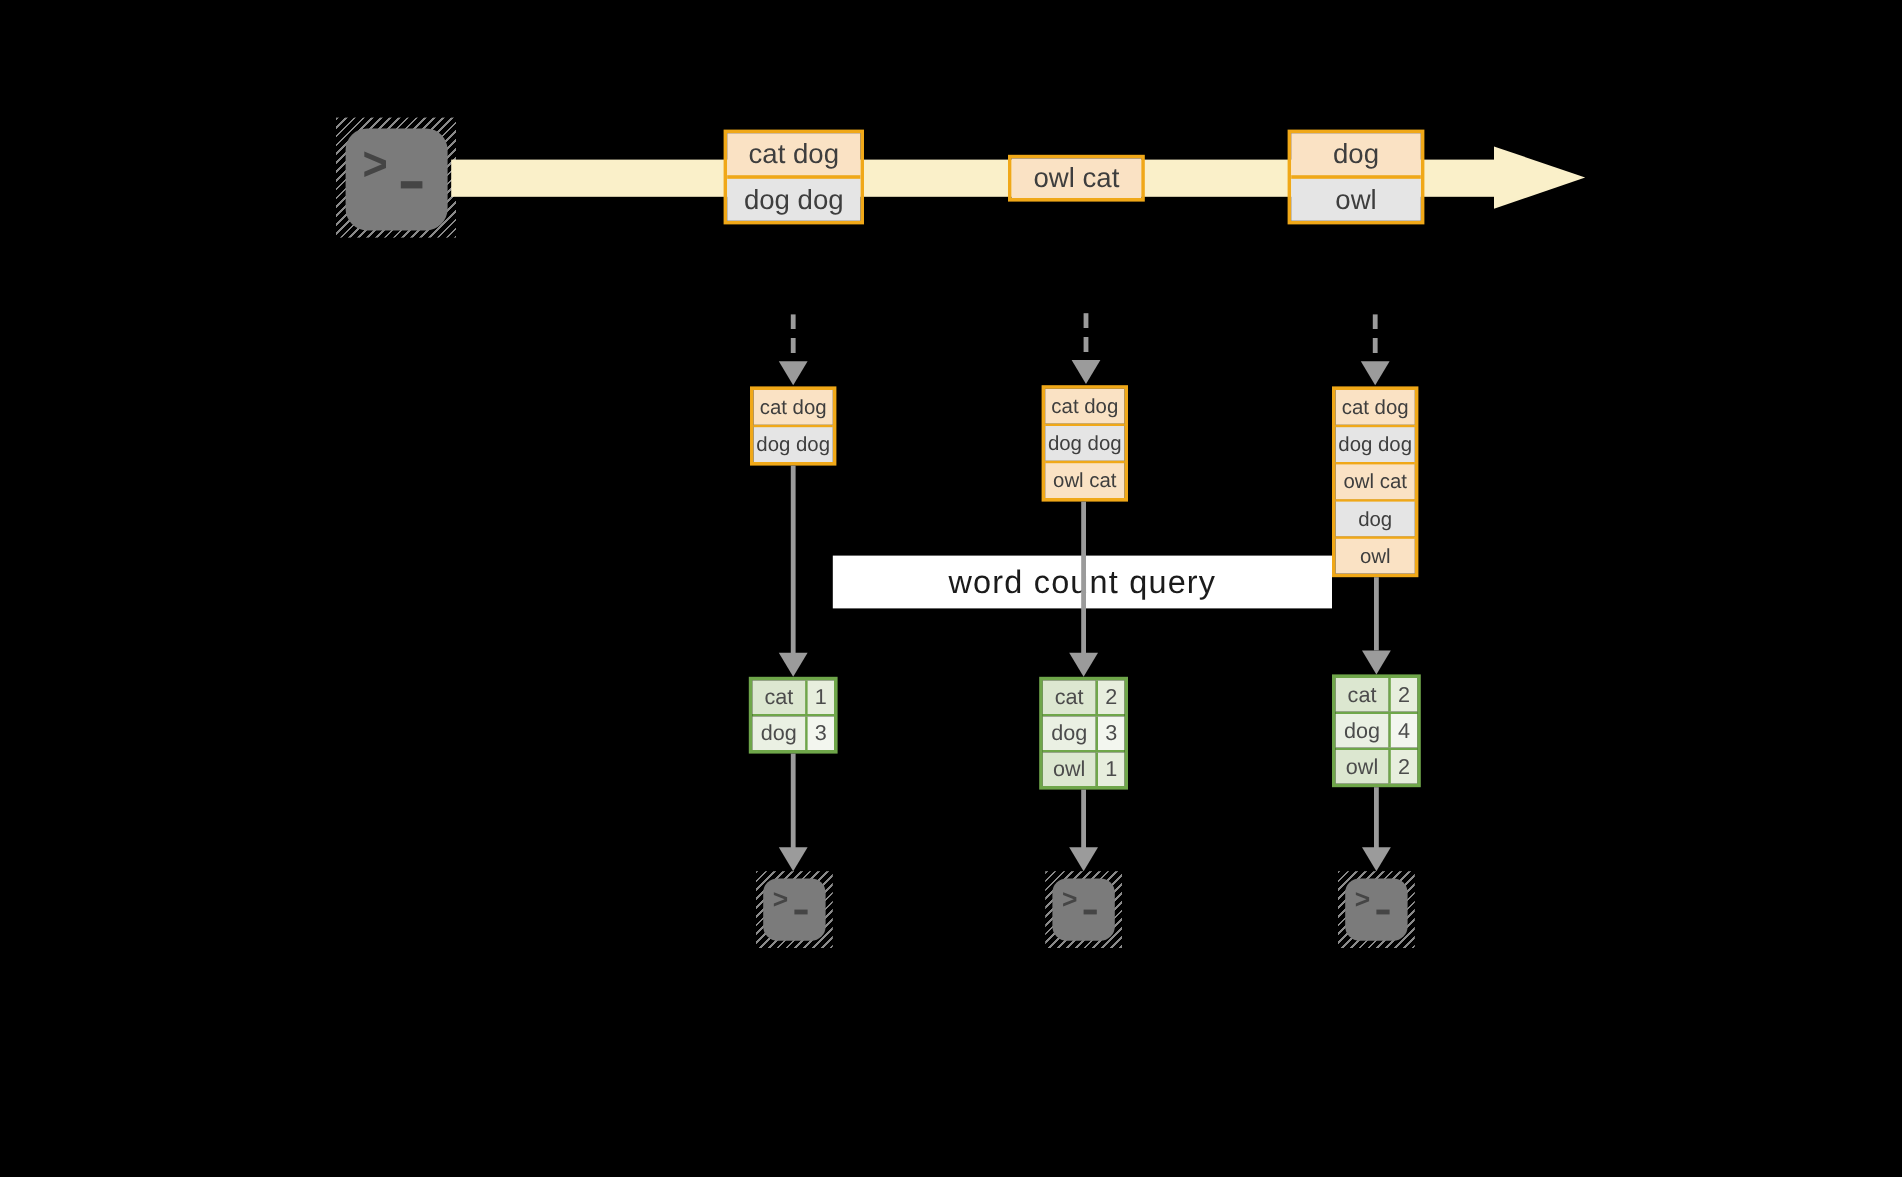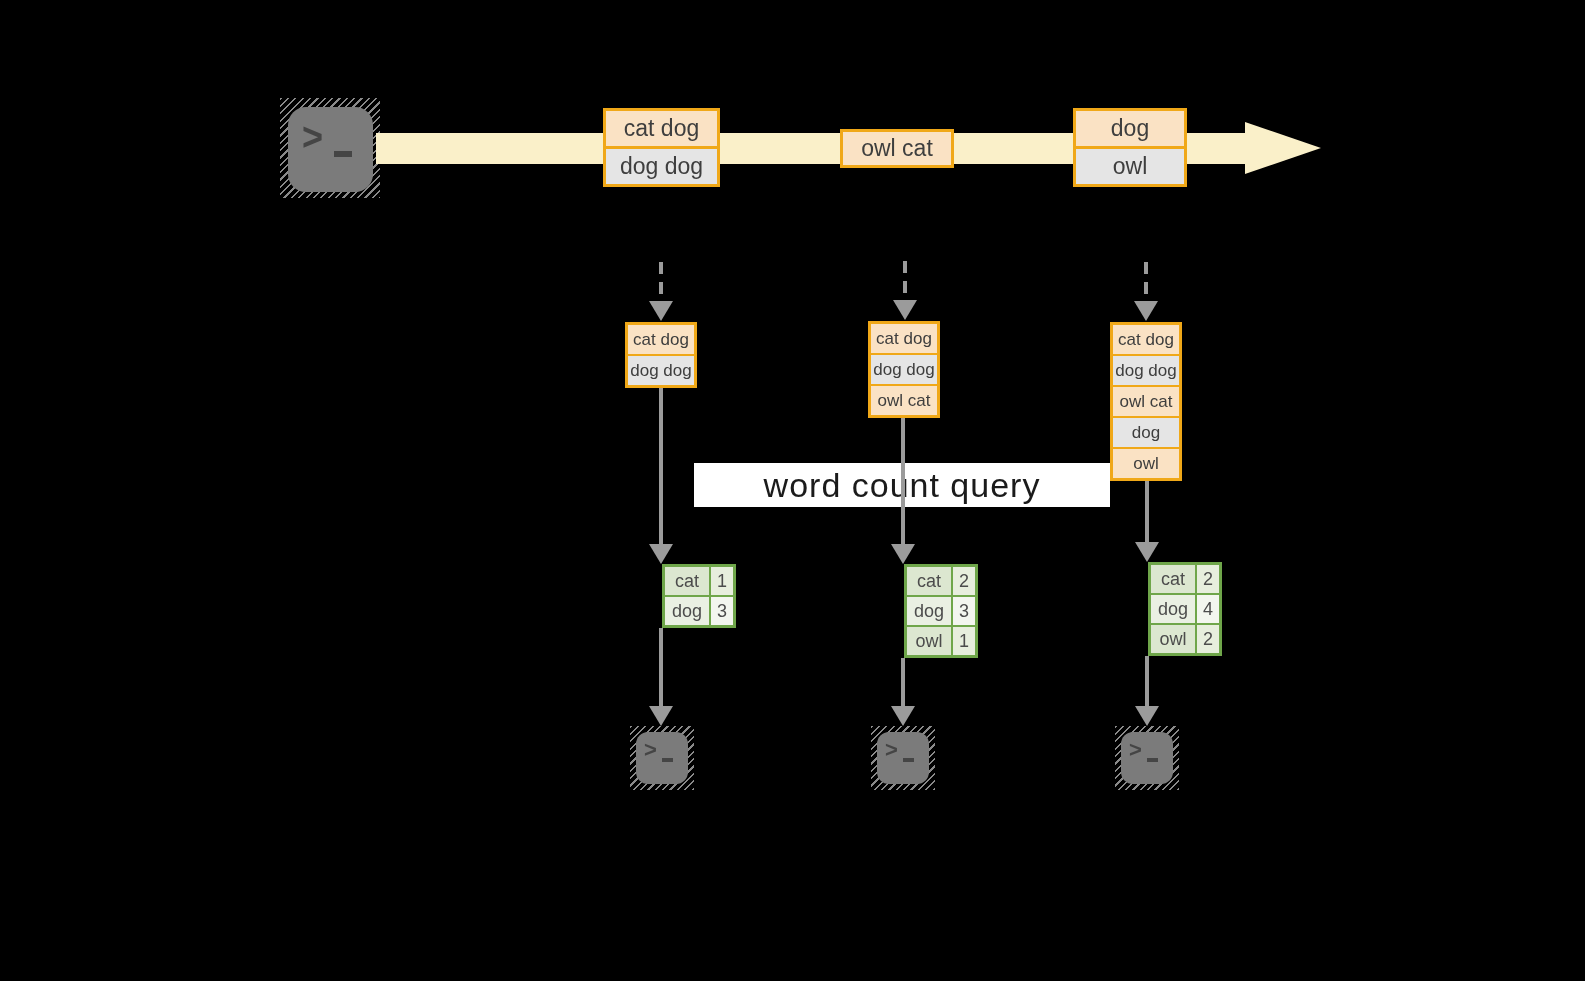--- a/index.html
+++ b/index.html
@@ -38,24 +38,24 @@
   .o-light{background:#e5e5e5;}
 
   
   .vline{width:4px;background:#9B9B9B;z-index:3;}
   .vdash{width:4px;background:repeating-linear-gradient(to bottom,#9B9B9B 0 12px,transparent 12px 20px);}
   .ahead{width:0;height:0;border-left:12px solid transparent;border-right:12px solid transparent;
          border-top:20px solid #9B9B9B;z-index:3;}
 
   
   .query-box{background:#ffffff;z-index:1;display:flex;align-items:center;justify-content:center;}
-  .query-box span{font-size:34px;font-weight:300;color:#1b1b1b;letter-spacing:1px;}
+  .query-box span{font-size:27px;font-weight:300;color:#1b1b1b;letter-spacing:1px;}
 
   
-  .ktable{border:3px solid #6FA64A;z-index:2;margin-left:38px;}
+  .ktable{border:3px solid #6FA64A;z-index:2;}
   .krow{display:flex;height:28px;}
   .krow + .krow{border-top:2px solid #6FA64A;}
   .kcell{display:flex;align-items:center;justify-content:center;font-size:18px;color:#4c4c4c;}
   .kcell.key{width:44px;}
   .kcell.val{width:22px;border-left:2px solid #6FA64A;}
   .g-dark .key{background:#DCE7D0;}  .g-dark .val{background:#E7EEDD;}
   .g-light .key{background:#EAF0E3;} .g-light .val{background:#F3F6EF;}
 </style>
 </head>
 <body>

